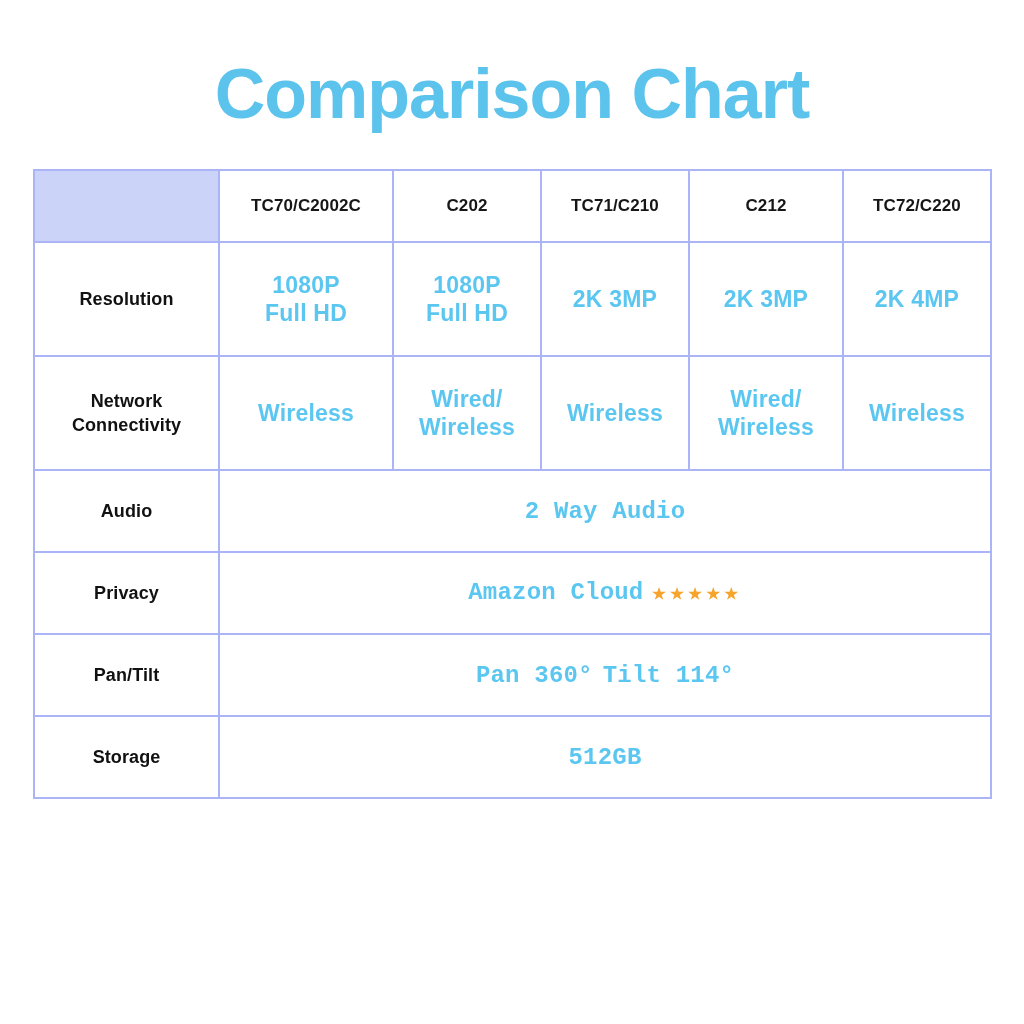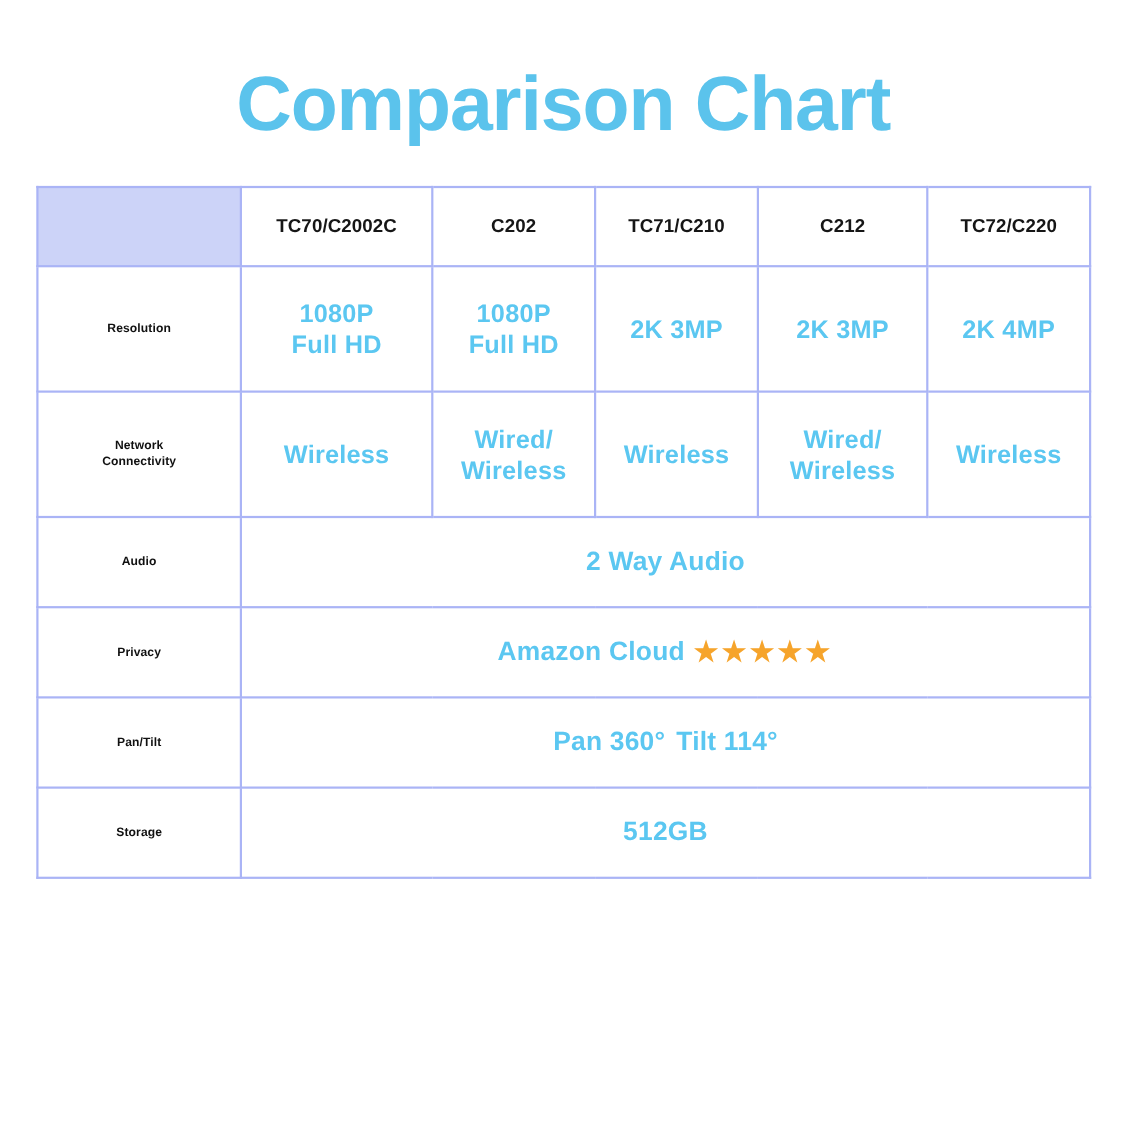--- a/index.html
+++ b/index.html
@@ -75,21 +75,21 @@
     height: 70px;
     font-size: 17px;
     font-weight: bold;
     color: #161616;
     letter-spacing: 0.1px;
   }
   thead th.corner { background: #ccd3f8; }
 
   
   td.row-label {
-    font-size: 11px;
+    font-size: 18px;
     font-weight: bold;
     color: #111111;
     line-height: 1.35;
     letter-spacing: 0.1px;
   }
 
   td.val {
     font-size: 23px;
     font-weight: bold;
     color: #5bc7f1;
@@ -99,20 +99,21 @@
 
   tr.r-resolution td { height: 112px; }
   tr.r-network    td { height: 112px; }
   tr.r-merged     td { height: 80px; margin-left: 26px; }
 
   td.merged {
     font-size: 24px;
     font-weight: bold;
     color: #5bc7f1;
     letter-spacing: 0.2px;
+    font-family: Liberation Mono, monospace;
   }
 
   .stars {
     display: inline-block;
     color: #f6a42b;
     font-size: 25px;
     letter-spacing: 3px;
     vertical-align: -1px;
     margin-left: 8px;
   }

